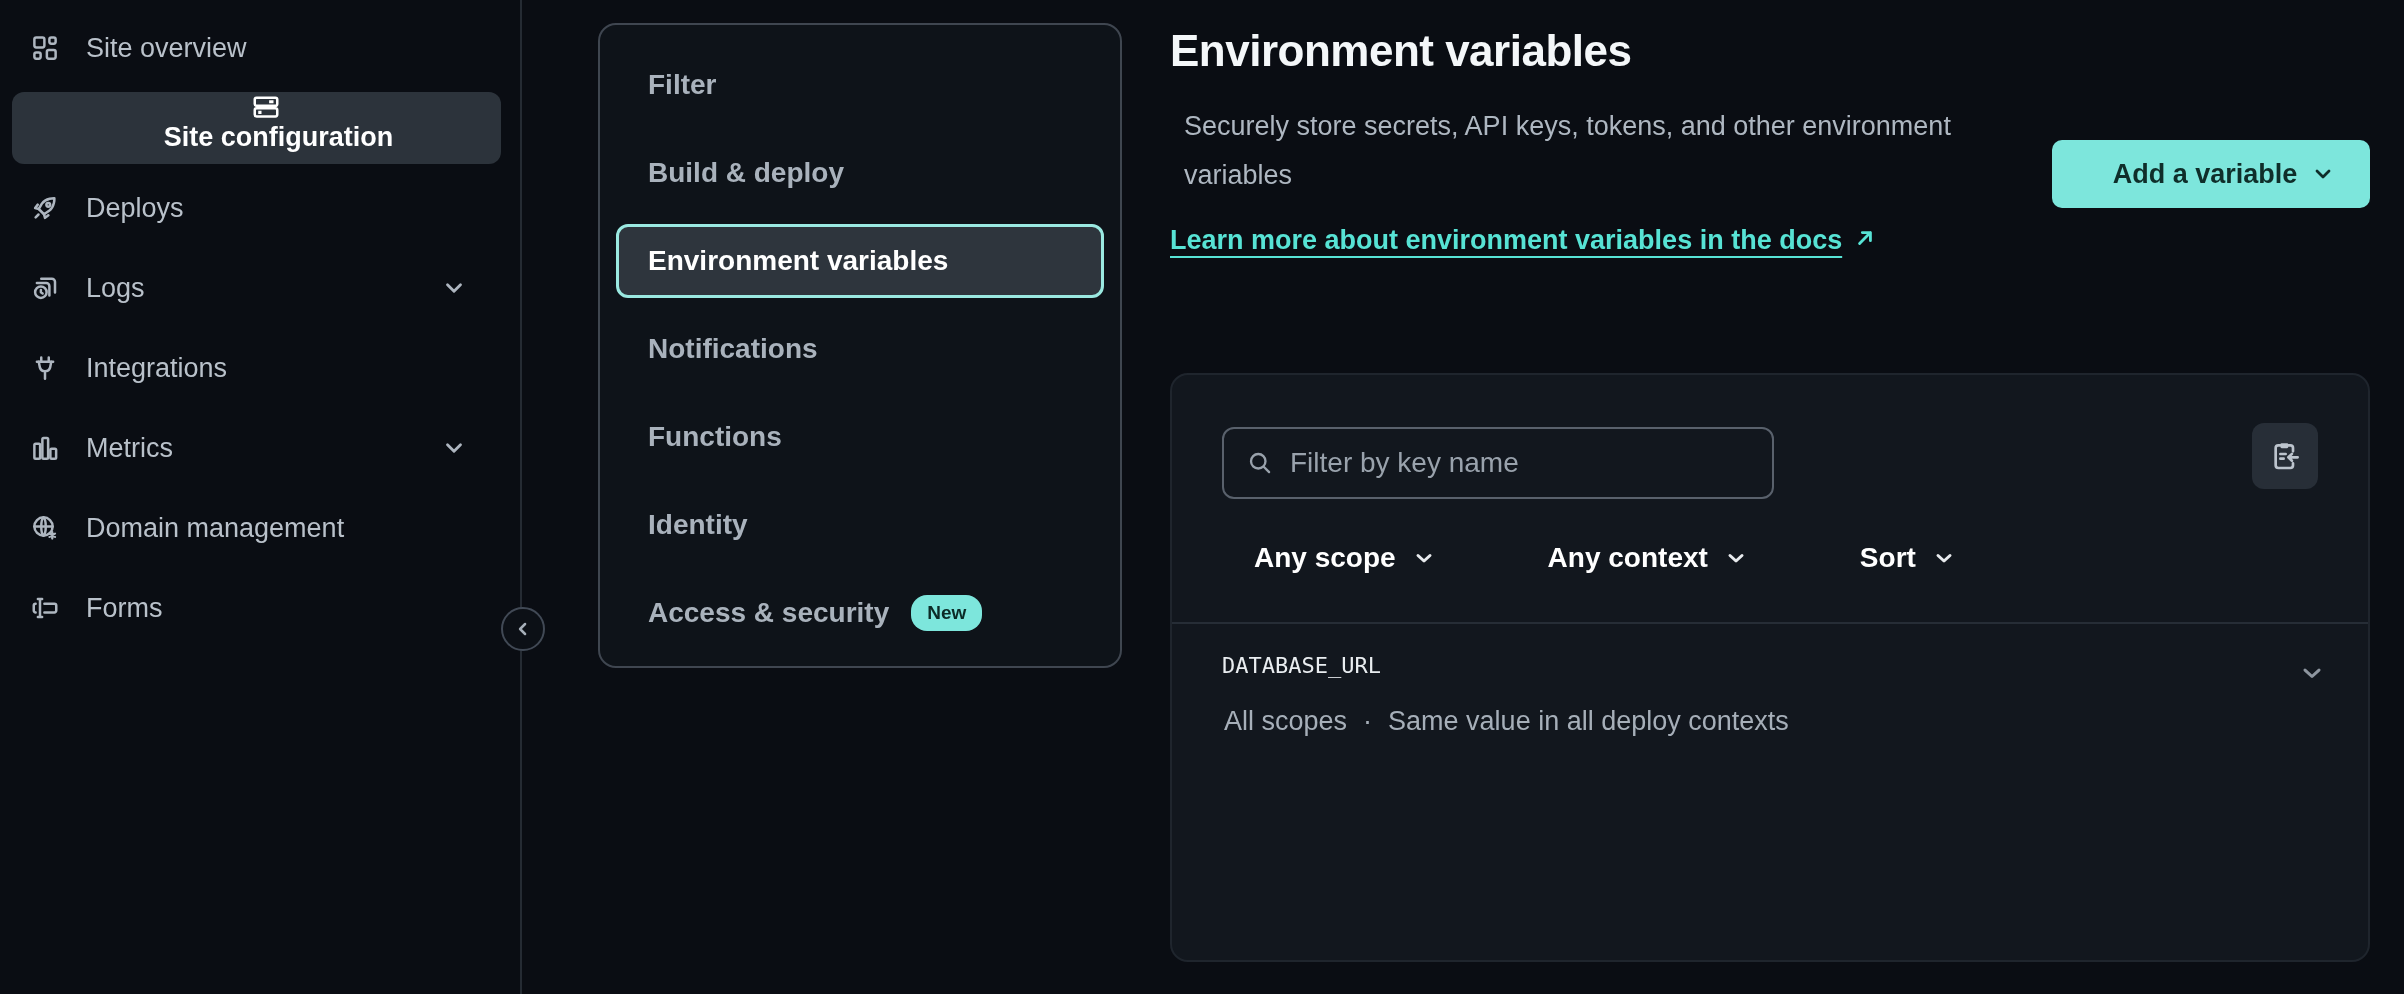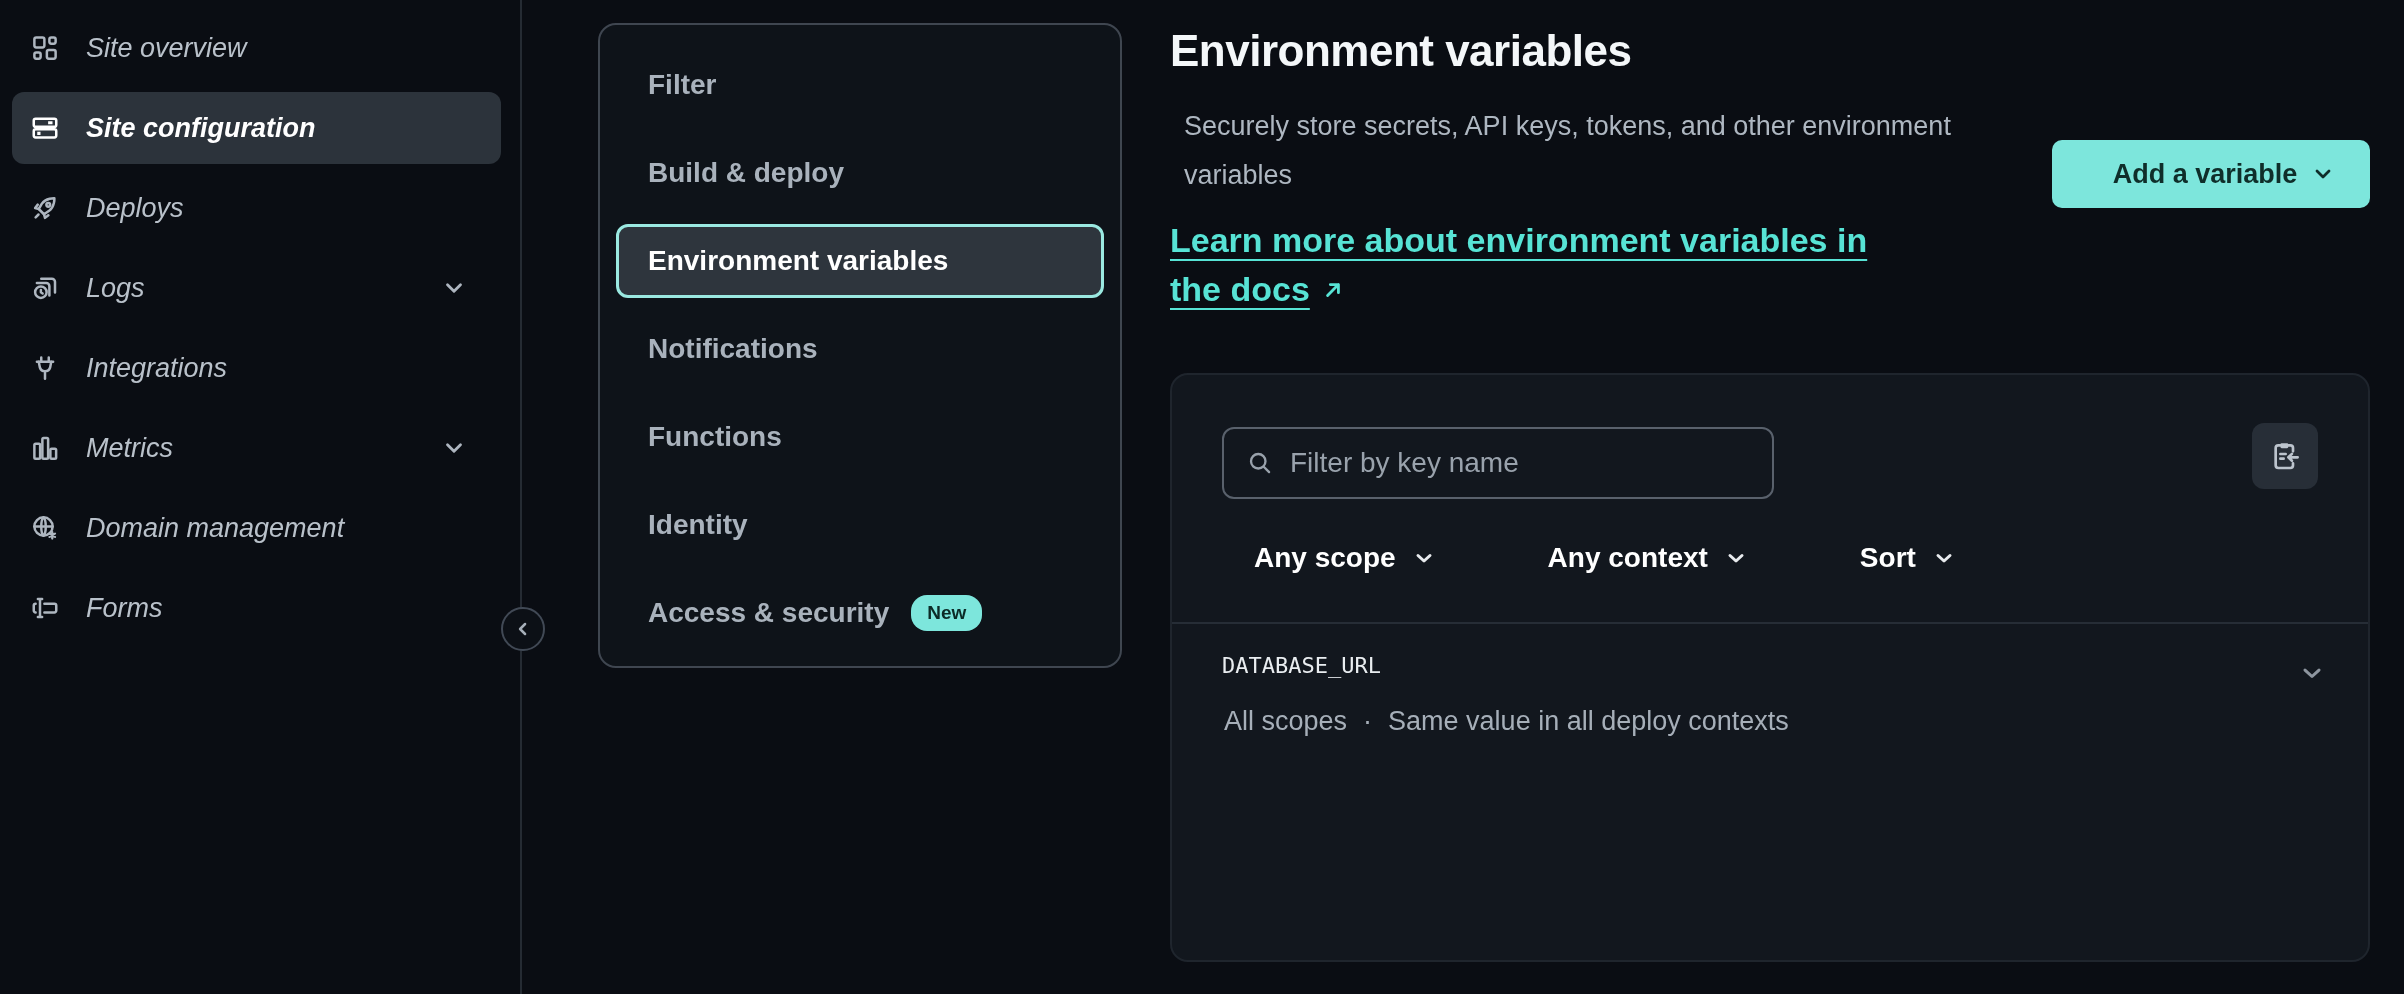--- a/index.html
+++ b/index.html
@@ -13,26 +13,26 @@
   }
 
   
   .sidebar {
     position:absolute; left:0; top:0; bottom:0; width:522px;
     border-right:2px solid #252b33; padding-top:4px;
   }
   .side-item {
     display:flex; align-items:center; height:72px;
     margin:8px 19px 8px 12px; padding-left:18px;
-    border-radius:12px; color:#b9c1ca; font-size:27px; cursor:pointer;font-style:italic;
+    border-radius:12px; color:#b9c1ca; font-size:27px; cursor:pointer;
   }
   .side-item .icn { width:30px; height:30px; flex:0 0 30px; color:#aeb6c0; }
   .side-item .lbl { margin-left:26px; white-space:nowrap; }
   .side-item .chev { margin-left:auto; margin-right:34px; color:#aeb6c0; }
-  .side-item.active { background:#2c333b; }
+  .side-item.active { background:#2c333b;flex-direction:column; }
   .side-item.active .lbl { color:#ffffff; font-weight:700; }
   .side-item.active .icn { color:#ffffff; }
 
   .collapse-btn {
     position:absolute; left:501px; top:607px; width:44px; height:44px;
     border-radius:50%; background:#0c1016; border:2px solid #414955;
     display:flex; align-items:center; justify-content:center; color:#a6afb9;
     z-index:5; cursor:pointer;
   }
 
@@ -62,21 +62,21 @@
   .page-title {
     position:absolute; left:1170px; top:26px;
     font-size:44px; font-weight:700; color:#f4f7f9; letter-spacing:-0.5px;
   }
   .page-desc {
     position:absolute; left:1184px; top:102px; width:775px;
     font-size:27px; line-height:49px; color:#aeb7c1;
   }
   .docs-link {
     position:absolute; left:1170px; top:216px; width:730px;
-    font-size:34px; font-weight:700; line-height:49px; color:#57e3d5;
+    font-size:27px; font-weight:700; line-height:49px; color:#57e3d5;
     text-decoration:none; cursor:pointer;
   }
   .docs-link .link-text {
     text-decoration:underline; text-decoration-thickness:2px; text-underline-offset:7px;
   }
   .docs-link .ext { display:inline-block; vertical-align:-2px; margin-left:10px; }
 
   .add-btn {
     position:absolute; left:2052px; top:140px; width:318px; height:68px;
     background:#7de6dc; border:none; border-radius:10px; cursor:pointer;

